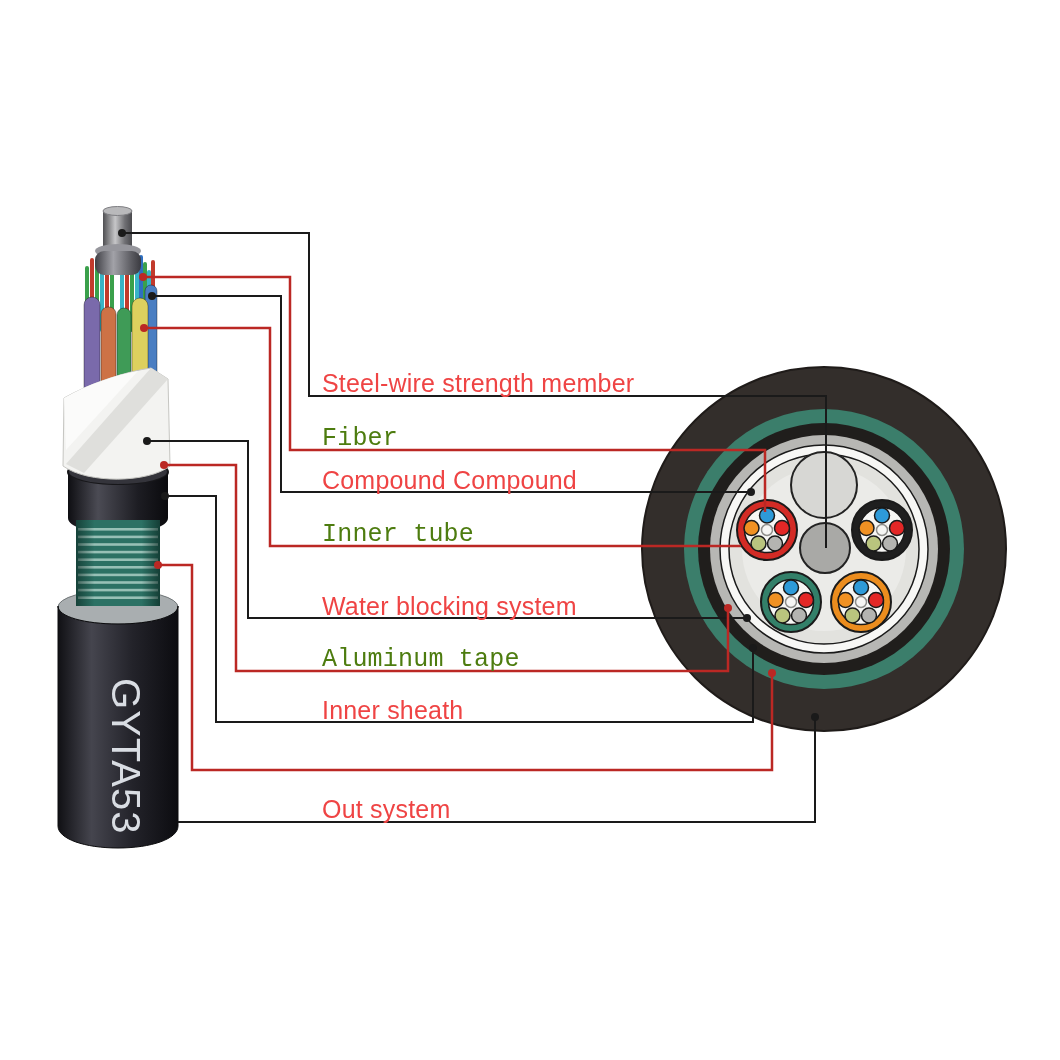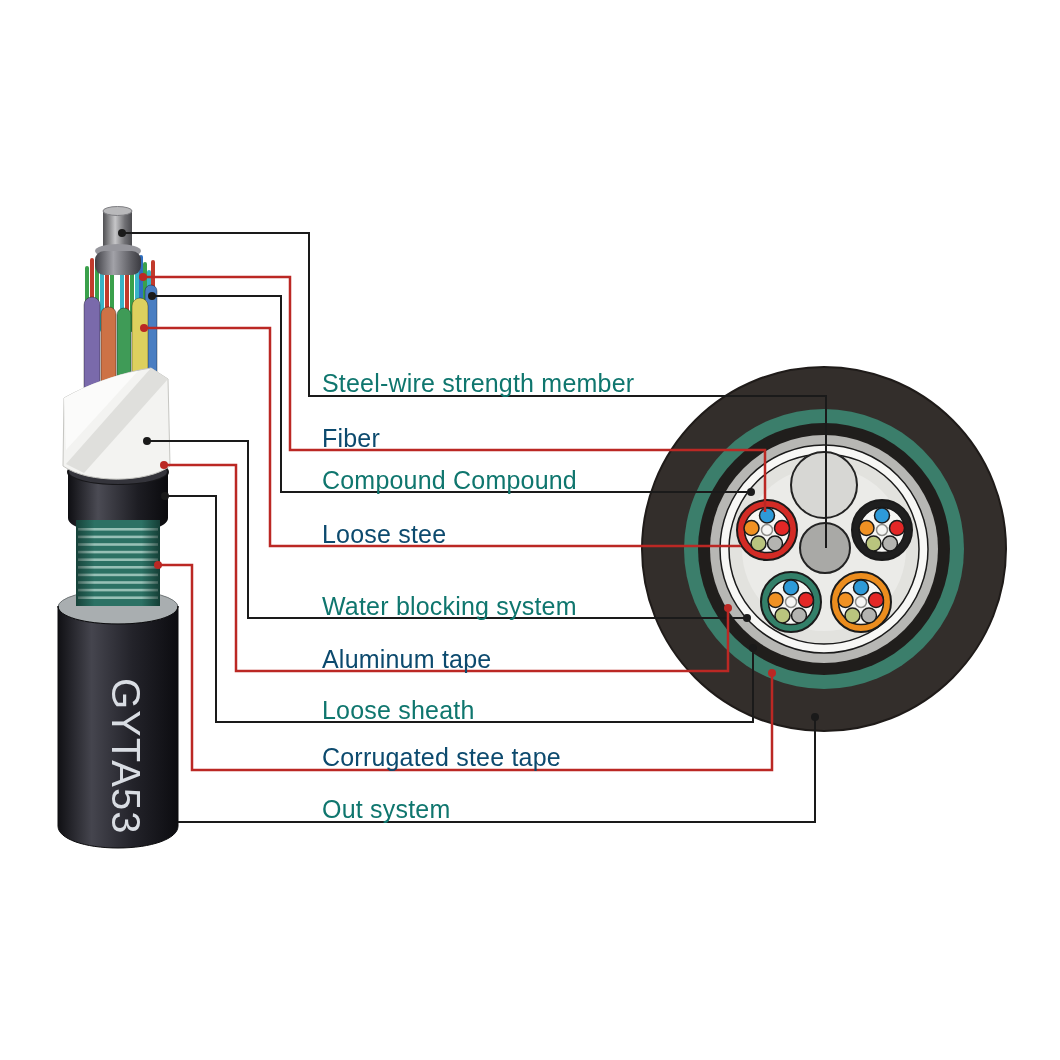--- a/index.html
+++ b/index.html
@@ -1,21 +1,21 @@
 <!DOCTYPE html>
 <html><head>
 <meta charset="utf-8">
 <style>
   html,body{margin:0;padding:0;background:#ffffff;}
   #stage{position:relative;width:1060px;height:1060px;background:#ffffff;overflow:hidden;
          font-family:"Liberation Sans",sans-serif;}
   #art{position:absolute;left:0;top:0;}
   .lbl{position:absolute;font-size:25px;font-weight:400;white-space:nowrap;letter-spacing:0.2px;}
-  .lbl.black{color:#0f766e;}
-  .lbl.red{color:#0c4a6e;}
+  .lbl.black{color:#ef4444;}
+  .lbl.red{color:#4d7c0f;font-family:Liberation Mono, monospace;}
 </style>
 </head>
 <body>
 
 <div id="stage">
 
 <svg id="art" width="1060" height="1060" viewBox="0 0 1060 1060">
   <defs>
     <linearGradient id="gradSteel" x1="0" y1="0" x2="1" y2="0">
       <stop offset="0" stop-color="#4f4f52"></stop>
@@ -212,20 +212,19 @@
           <circle cx="158" cy="565" r="4"></circle>
       <circle cx="728" cy="608" r="4"></circle>
           <circle cx="772" cy="673" r="4"></circle>
     </g>
   </g>
 </svg>
 
 <div class="lbl black" style="left:322px;top:369px">Steel-wire strength member</div>
 <div class="lbl red" style="left:322px;top:424px">Fiber</div>
 <div class="lbl black" style="left:322px;top:466px">Compound Compound</div>
-<div class="lbl red" style="left:322px;top:520px">Loose stee</div>
+<div class="lbl red" style="left:322px;top:520px">Inner tube</div>
 <div class="lbl red" style="left:322px;top:645px">Aluminum tape</div>
 <div class="lbl black" style="left:322px;top:592px">Water blocking system</div>
-<div class="lbl black" style="left:322px;top:696px">Loose sheath</div>
-<div class="lbl red" style="left:322px;top:743px">Corrugated stee tape</div>
+<div class="lbl black" style="left:322px;top:696px">Inner sheath</div>
 <div class="lbl black" style="left:322px;top:795px">Out system</div>
 
 </div>
 
 </body></html>

